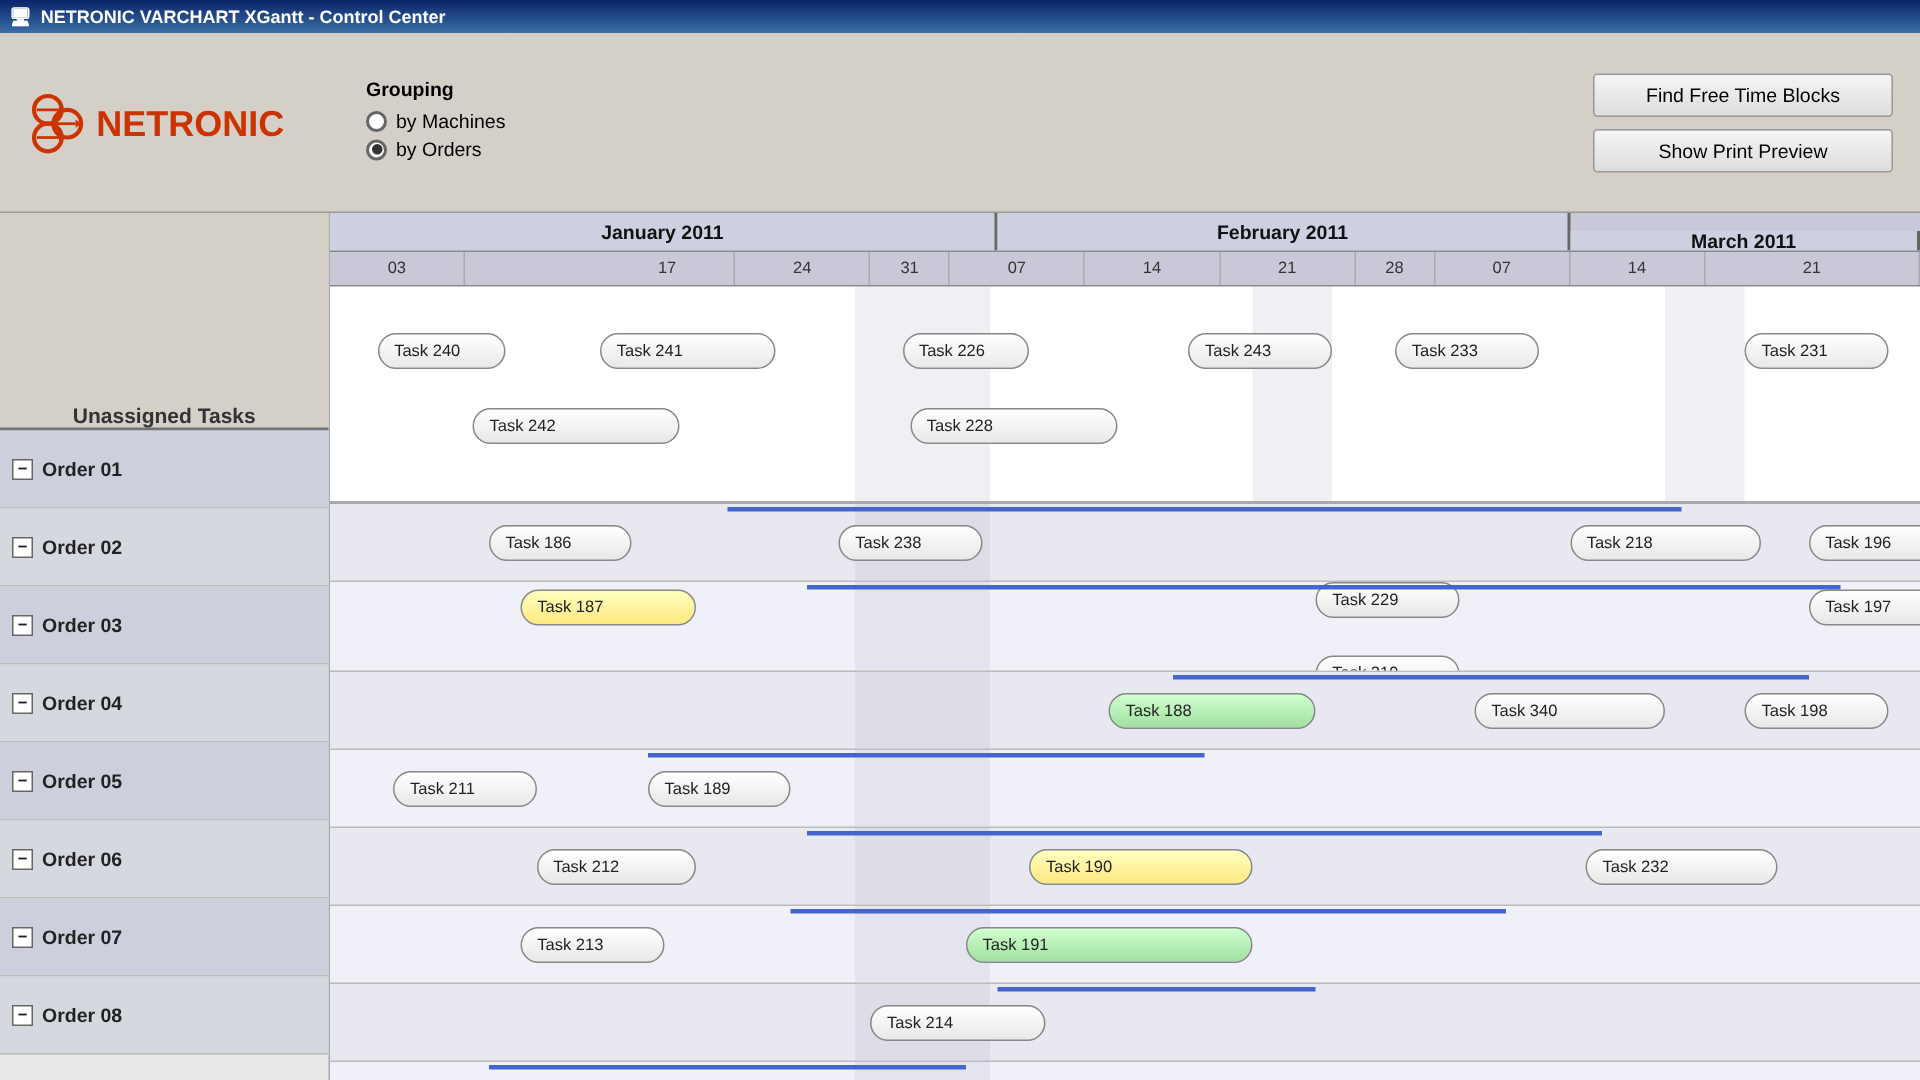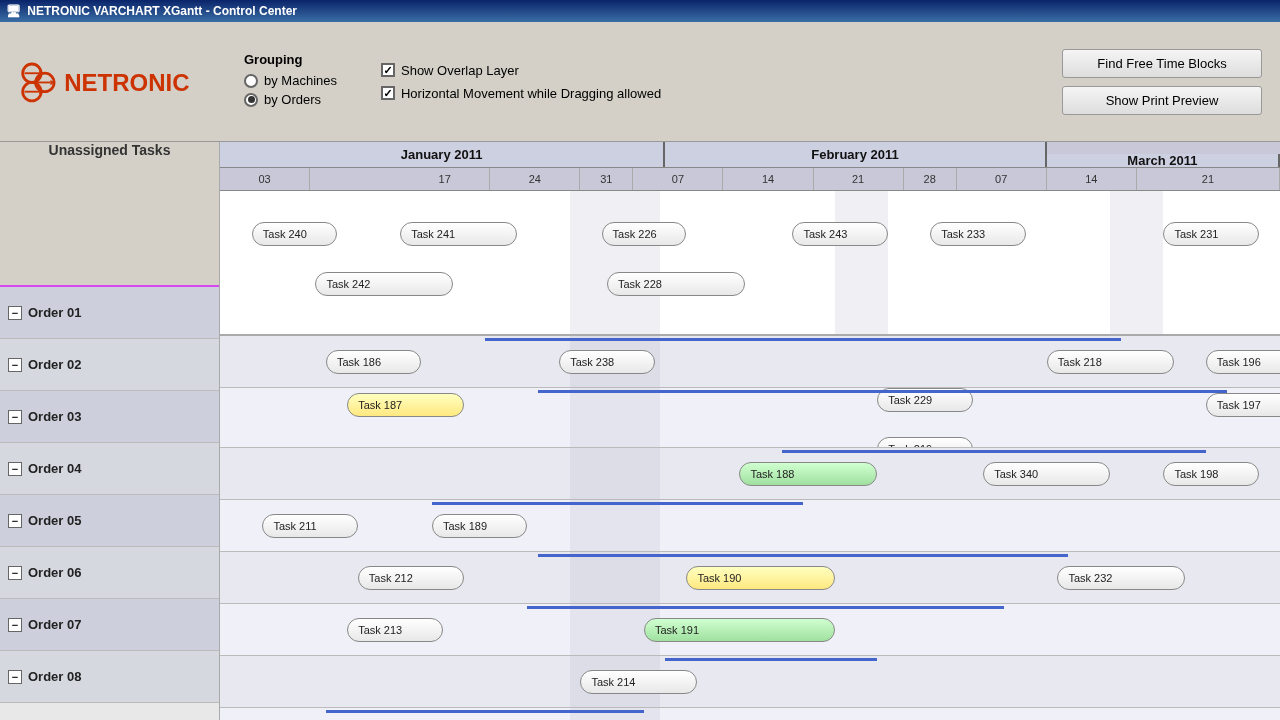--- a/index.html
+++ b/index.html
@@ -149,23 +149,23 @@
       width: 220px;
       flex-shrink: 0;
       background: #e8e8e8;
       border-right: 1px solid #aaa;
       display: flex;
       flex-direction: column;
     }
 
     .unassigned-row {
       background: #d4d0c8;
-      border-bottom: 2px solid #d946ef;
-      display: flex;
-      align-items: flex-start;
+      border-bottom: 2px solid #737373;
+      display: flex;
+      align-items: flex-end;
       justify-content: center;
       height: 145px;
       font-size: 14px;
       font-weight: bold;
       color: #333;
     }
 
     .order-row {
       display: flex;
       align-items: center;
@@ -347,30 +347,20 @@
     <div class="radio-option">
       <div class="radio-circle"></div>
       <span>by Machines</span>
     </div>
     <div class="radio-option">
       <div class="radio-circle selected"></div>
       <span>by Orders</span>
     </div>
   </div>
 
-  <div id="checkboxes-area">
-    <div class="checkbox-option">
-      <div class="checkbox-box checked"></div>
-      <span>Show Overlap Layer</span>
-    </div>
-    <div class="checkbox-option">
-      <div class="checkbox-box checked"></div>
-      <span>Horizontal Movement while Dragging allowed</span>
-    </div>
-  </div>
 
   <div id="buttons-area">
     <button class="action-btn">Find Free Time Blocks</button>
     <button class="action-btn">Show Print Preview</button>
   </div>
 
 </div>
 
 <div id="main">
 

